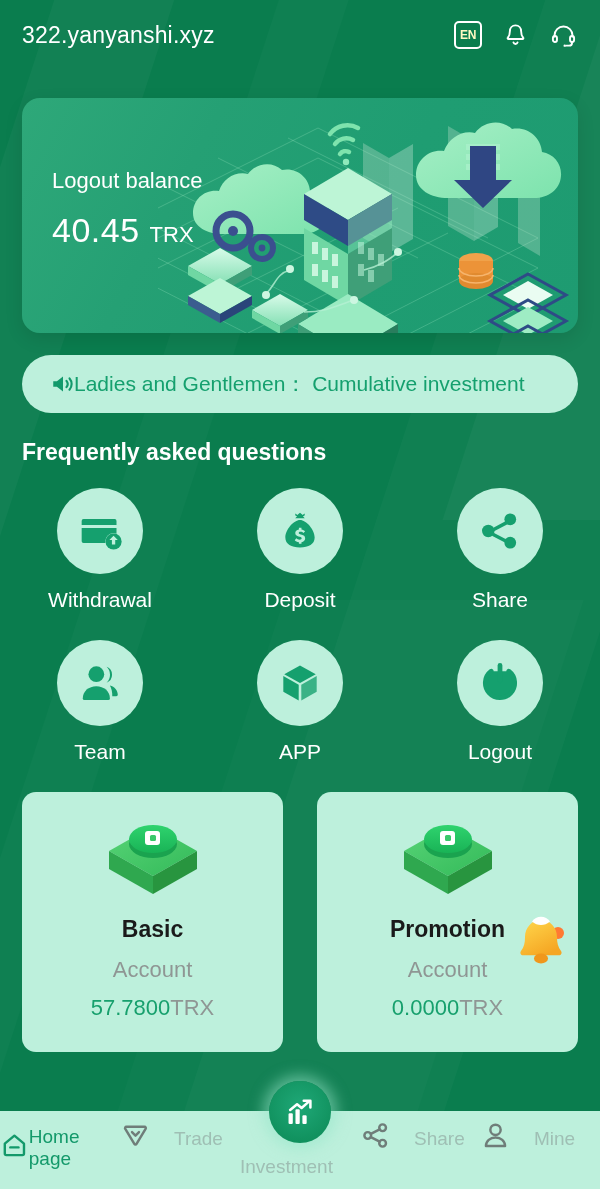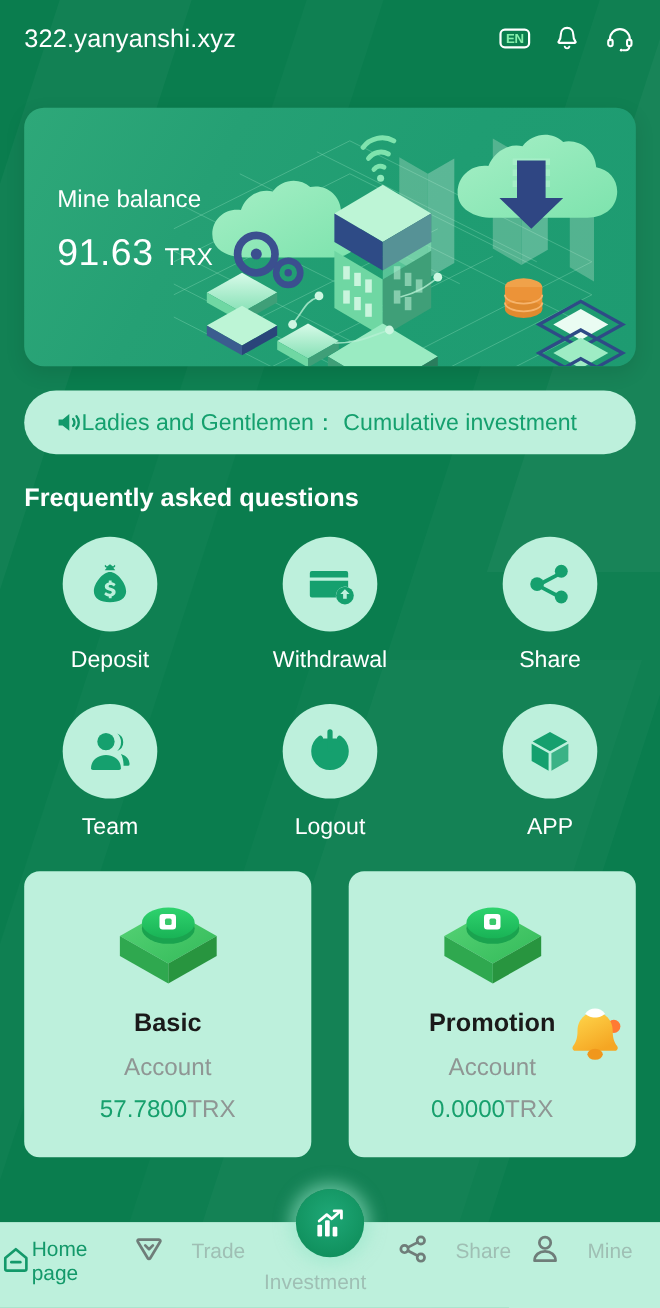--- a/index.html
+++ b/index.html
@@ -32,22 +32,22 @@
     height: 70px; display:flex; align-items:center;
     padding: 0 22px;
   }
   .site-title {
     color:#ffffff; font-size:23px; letter-spacing:0.2px;
   }
   .header-actions {
     margin-left:auto; display:flex; align-items:center; gap:18px;
   }
   .lang-badge {
-    width:28px; height:18px; border:2px solid #ffffff; border-radius:5px;
-    color:#86efac; font-size:12px; font-weight:bold;
+    width:28px; height:28px; border:2px solid #ffffff; border-radius:5px;
+    color:#fef9c3; font-size:12px; font-weight:bold;
     display:flex; align-items:center; justify-content:center;
     letter-spacing:-0.3px;
   }
   .hicon { width:30px; height:30px; color:#fff; display:flex; align-items:center; justify-content:center; }
   .hicon svg { width:27px; height:27px; }
 
   
   .balance-card {
     position:relative; z-index:3;
     margin: 28px 22px 0 22px;
@@ -327,23 +327,23 @@
       </g>
       <g fill="#cdf6e1">
         <circle cx="132" cy="171" r="4"></circle>
           <circle cx="108" cy="197" r="4"></circle>
         <circle cx="196" cy="202" r="4"></circle>
           <circle cx="240" cy="154" r="4"></circle>
       </g>
     </svg>
   </div>
   <div class="balance-text">
-    <div class="balance-label">Mine balance</div>
+    <div class="balance-label">Logout balance</div>
     <div class="balance-amount-row">
-      <span class="balance-amount">91.63</span>
+      <span class="balance-amount">40.45</span>
       <span class="balance-currency">TRX</span>
     </div>
   </div>
 </div>
 
 <div class="notice">
   <span class="notice-ico">
     <svg viewBox="0 0 24 24" fill="currentColor">
       <path d="M3 9.5v5h3.4L12 19V5L6.4 9.5H3z"></path>
       <path d="M14.6 8.3a1 1 0 0 1 1.4.2 5.6 5.6 0 0 1 0 7 1 1 0 1 1-1.6-1.2 3.6 3.6 0 0 0 0-4.6 1 1 0 0 1 .2-1.4z"></path>
@@ -353,37 +353,37 @@
   <span class="notice-text">Ladies and Gentlemen： Cumulative investment</span>
 </div>
 
 <div class="section-title">Frequently asked questions</div>
 
 <div class="menu-grid">
 
   <div class="menu-item">
     <div class="menu-circle">
       <svg viewBox="0 0 24 24">
-        <path d="M9.6 2.4c-.4.5-.2 1.2.4 1.4l.4.1-1 1.2h5.2l-1-1.2.4-.1c.6-.2.8-.9.4-1.4l-.9 .9-1.5-1.2-1.5 1.2-.9-.9z"></path>
-        <path d="M12 6C8.6 6 4 11.3 4 15.6 4 19.3 7.3 21 12 21s8-1.7 8-5.4C20 11.3 15.4 6 12 6zm.8 12.1v.9h-1.4v-.85c-1-.12-1.85-.57-2.26-1.1l.85-1.1c.42.44 1.1.8 1.83.8.7 0 1.1-.3 1.1-.74 0-1.2-3.5-.5-3.5-2.86 0-1 .7-1.8 1.98-2V10.2h1.4v.93c.86.12 1.55.5 1.98.95l-.85 1.05c-.4-.37-.96-.66-1.64-.66-.62 0-.98.25-.98.64 0 1.12 3.5.48 3.5 2.84 0 1.08-.73 1.92-2.02 2.15z"></path>
-      </svg>
-    </div>
-    <div class="menu-label">Deposit</div>
-  </div>
-
-  <div class="menu-item">
-    <div class="menu-circle">
-      <svg viewBox="0 0 24 24">
         <path d="M3 5.5h17a1 1 0 0 1 1 1v2.2H2V6.5a1 1 0 0 1 1-1z"></path>
         <path d="M2 10.4h19v3.1c-.5-.2-1.05-.3-1.6-.3a4.5 4.5 0 0 0-4.5 4.5c0 .3.03.6.1.9H3a1 1 0 0 1-1-1v-7.2z"></path>
         <circle cx="19.4" cy="17.7" r="4.4"></circle>
         <path d="M19.4 14.6l2.3 2.3h-1.4v2.4h-1.8v-2.4h-1.4z" fill="#bdf0dc"></path>
       </svg>
     </div>
     <div class="menu-label">Withdrawal</div>
+  </div>
+
+  <div class="menu-item">
+    <div class="menu-circle">
+      <svg viewBox="0 0 24 24">
+        <path d="M9.6 2.4c-.4.5-.2 1.2.4 1.4l.4.1-1 1.2h5.2l-1-1.2.4-.1c.6-.2.8-.9.4-1.4l-.9 .9-1.5-1.2-1.5 1.2-.9-.9z"></path>
+        <path d="M12 6C8.6 6 4 11.3 4 15.6 4 19.3 7.3 21 12 21s8-1.7 8-5.4C20 11.3 15.4 6 12 6zm.8 12.1v.9h-1.4v-.85c-1-.12-1.85-.57-2.26-1.1l.85-1.1c.42.44 1.1.8 1.83.8.7 0 1.1-.3 1.1-.74 0-1.2-3.5-.5-3.5-2.86 0-1 .7-1.8 1.98-2V10.2h1.4v.93c.86.12 1.55.5 1.98.95l-.85 1.05c-.4-.37-.96-.66-1.64-.66-.62 0-.98.25-.98.64 0 1.12 3.5.48 3.5 2.84 0 1.08-.73 1.92-2.02 2.15z"></path>
+      </svg>
+    </div>
+    <div class="menu-label">Deposit</div>
   </div>
 
   <div class="menu-item">
     <div class="menu-circle">
       <svg viewBox="0 0 24 24">
         <circle cx="17.6" cy="5.6" r="3.2"></circle>
         <circle cx="5.6" cy="12" r="3.4"></circle>
         <circle cx="17.6" cy="18.4" r="3.2"></circle>
         <path d="M7.6 10.6l8.4-4.4.9 1.7-8.4 4.4zM8.5 12.9l8.4 4.4-.9 1.7-8.4-4.4z"></path>
       </svg>
@@ -398,38 +398,38 @@
         <path d="M2.6 20.4c0-3.9 3.3-6.6 7.4-6.6s7.4 2.7 7.4 6.6a.9.9 0 0 1-.9.9H3.5a.9.9 0 0 1-.9-.9z"></path>
         <path d="M15.6 3.2a4.6 4.6 0 0 1 0 8.6 5.9 5.9 0 0 0 0-8.6z"></path>
         <path d="M17.4 13.3c2.6.7 4.3 2.6 4.3 5.1a.8.8 0 0 1-.8.8h-2.2c.1-2.4-.5-4.4-1.3-5.9z"></path>
       </svg>
     </div>
     <div class="menu-label">Team</div>
   </div>
 
   <div class="menu-item">
     <div class="menu-circle">
-      <svg viewBox="0 0 24 24" fill="none" stroke="#15a06e" stroke-width="2.6" stroke-linecap="round">
-        <path d="M7.2 5.6a8 8 0 1 0 9.6 0"></path>
-        <path d="M12 2.4v8.4"></path>
-      </svg>
-    </div>
-    <div class="menu-label">Logout</div>
-  </div>
-
-  <div class="menu-item">
-    <div class="menu-circle">
       <svg viewBox="0 0 24 24">
         <path d="M12 2.2l9 5v9.6l-9 5-9-5V7.2z" fill="none"></path>
         <path d="M12 2.4l8.6 4.8L12 12 3.4 7.2z"></path>
         <path d="M2.9 8.2L11.3 13v8.6L2.9 16.8z"></path>
         <path d="M21.1 8.2L12.7 13v8.6l8.4-4.8z" opacity="0.78"></path>
       </svg>
     </div>
     <div class="menu-label">APP</div>
+  </div>
+
+  <div class="menu-item">
+    <div class="menu-circle">
+      <svg viewBox="0 0 24 24" fill="none" stroke="#15a06e" stroke-width="2.6" stroke-linecap="round">
+        <path d="M7.2 5.6a8 8 0 1 0 9.6 0"></path>
+        <path d="M12 2.4v8.4"></path>
+      </svg>
+    </div>
+    <div class="menu-label">Logout</div>
   </div>
 </div>
 
 <div class="accounts">
 
   <div class="acct-card">
     <div class="acct-cube">
       <svg viewBox="0 0 110 86">
         <defs>
           <linearGradient id="slabTop" x1="0" y1="0" x2="1" y2="1">

